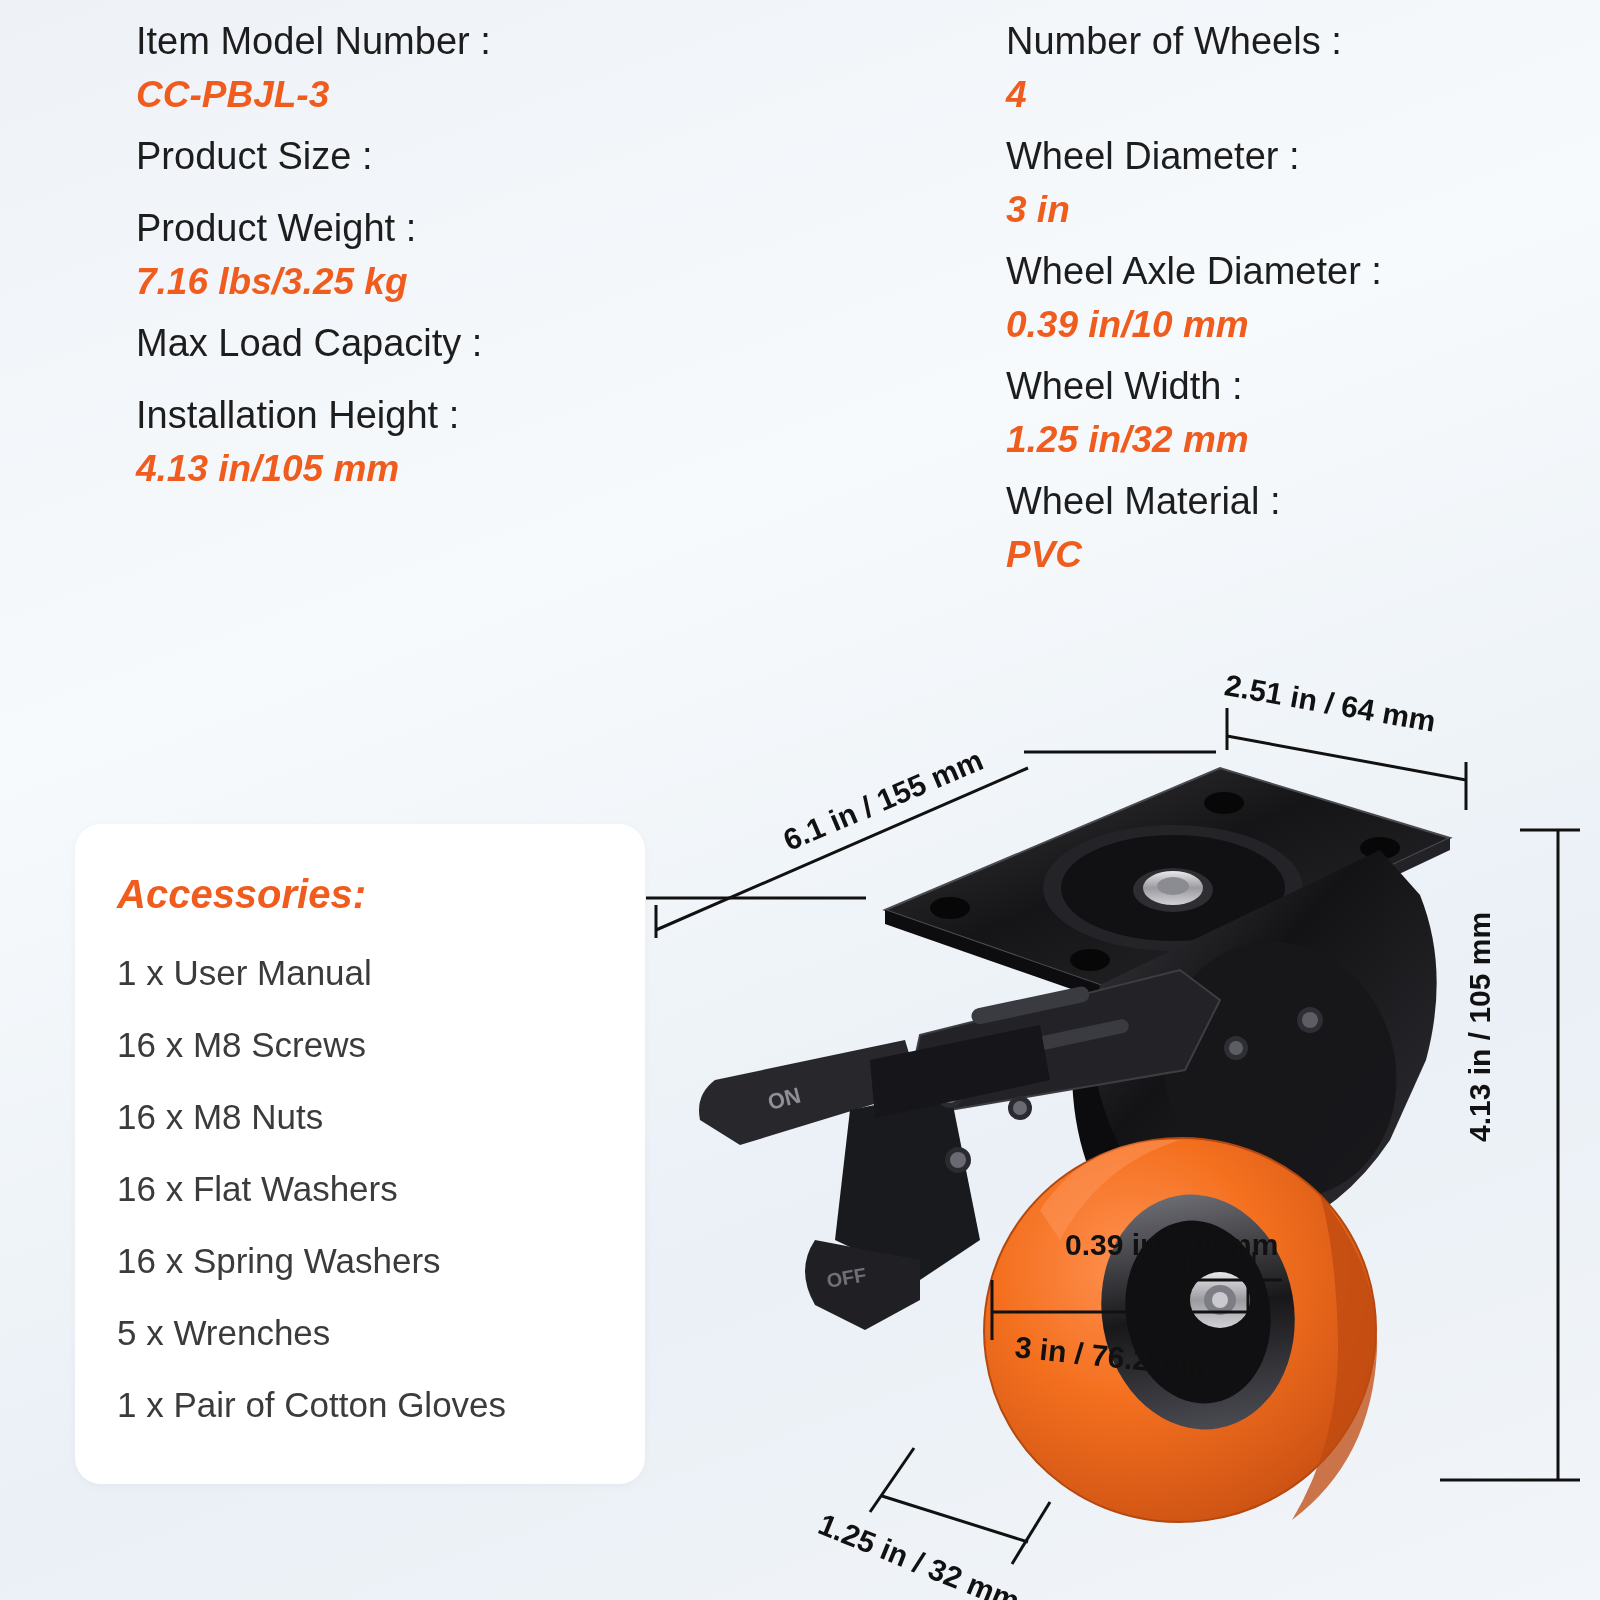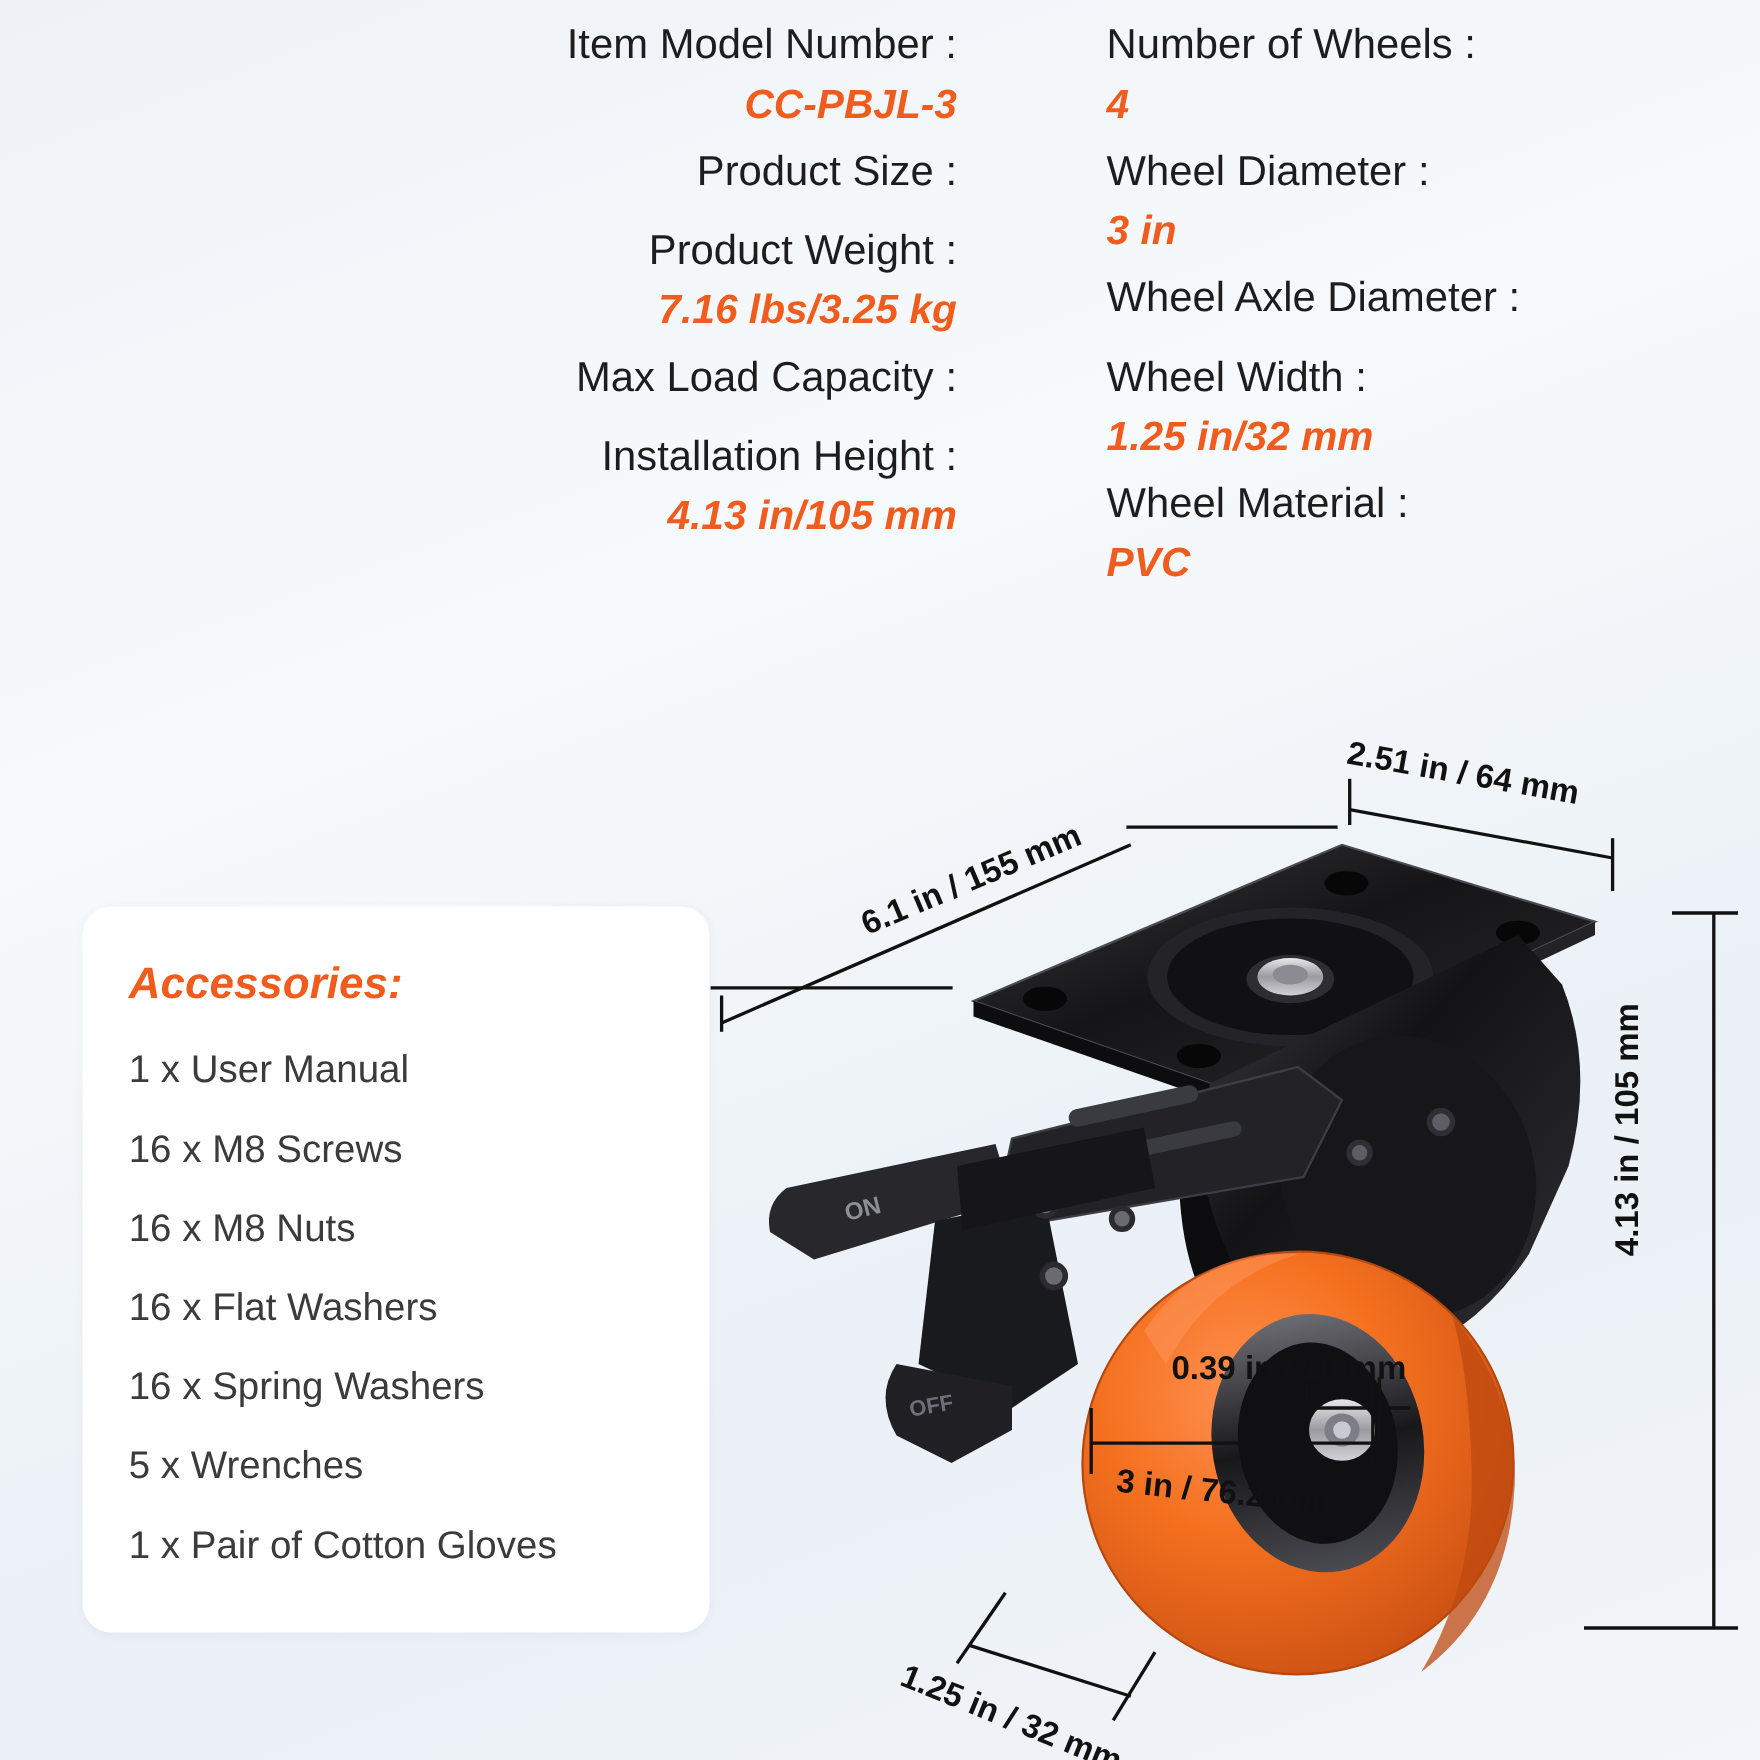--- a/index.html
+++ b/index.html
@@ -21,21 +21,21 @@
     position: absolute;
     top: 22px;
     left: 0;
     width: 1600px;
     display: flex;
   }
   .spec-col {
     display: flex;
     flex-direction: column;
   }
-  .spec-col.left { width: 870px; padding-left: 136px; box-sizing: border-box; align-items: flex-end; }
+  .spec-col.left { width: 870px; padding-left: 136px; box-sizing: border-box; }
   .spec-col.right { width: 730px; padding-left: 136px; box-sizing: border-box; }
 
   .spec-label {
     font-size: 38px;
     color: #1d1d1d;
     line-height: 1.0;
     margin-bottom: 16px;
     margin-top: 18px;
     white-space: nowrap;
   }
@@ -123,20 +123,21 @@
   </div>
 
   <div class="spec-col right">
     <div class="spec-label">Number of Wheels :</div>
     <div class="spec-value">4</div>
 
     <div class="spec-label">Wheel Diameter :</div>
     <div class="spec-value">3 in</div>
 
     <div class="spec-label">Wheel Axle Diameter :</div>
+    <div class="spec-value">0.39 in/10 mm</div>
 
     <div class="spec-label">Wheel Width :</div>
     <div class="spec-value">1.25 in/32 mm</div>
 
     <div class="spec-label">Wheel Material :</div>
     <div class="spec-value">PVC</div>
   </div>
 </div>
 
 <div class="accessories">

